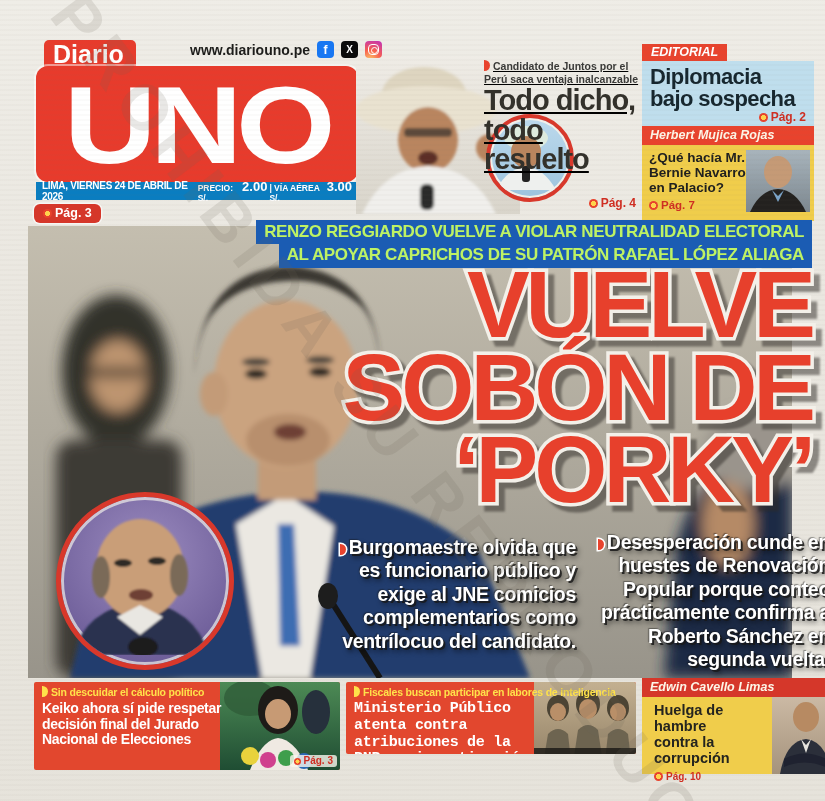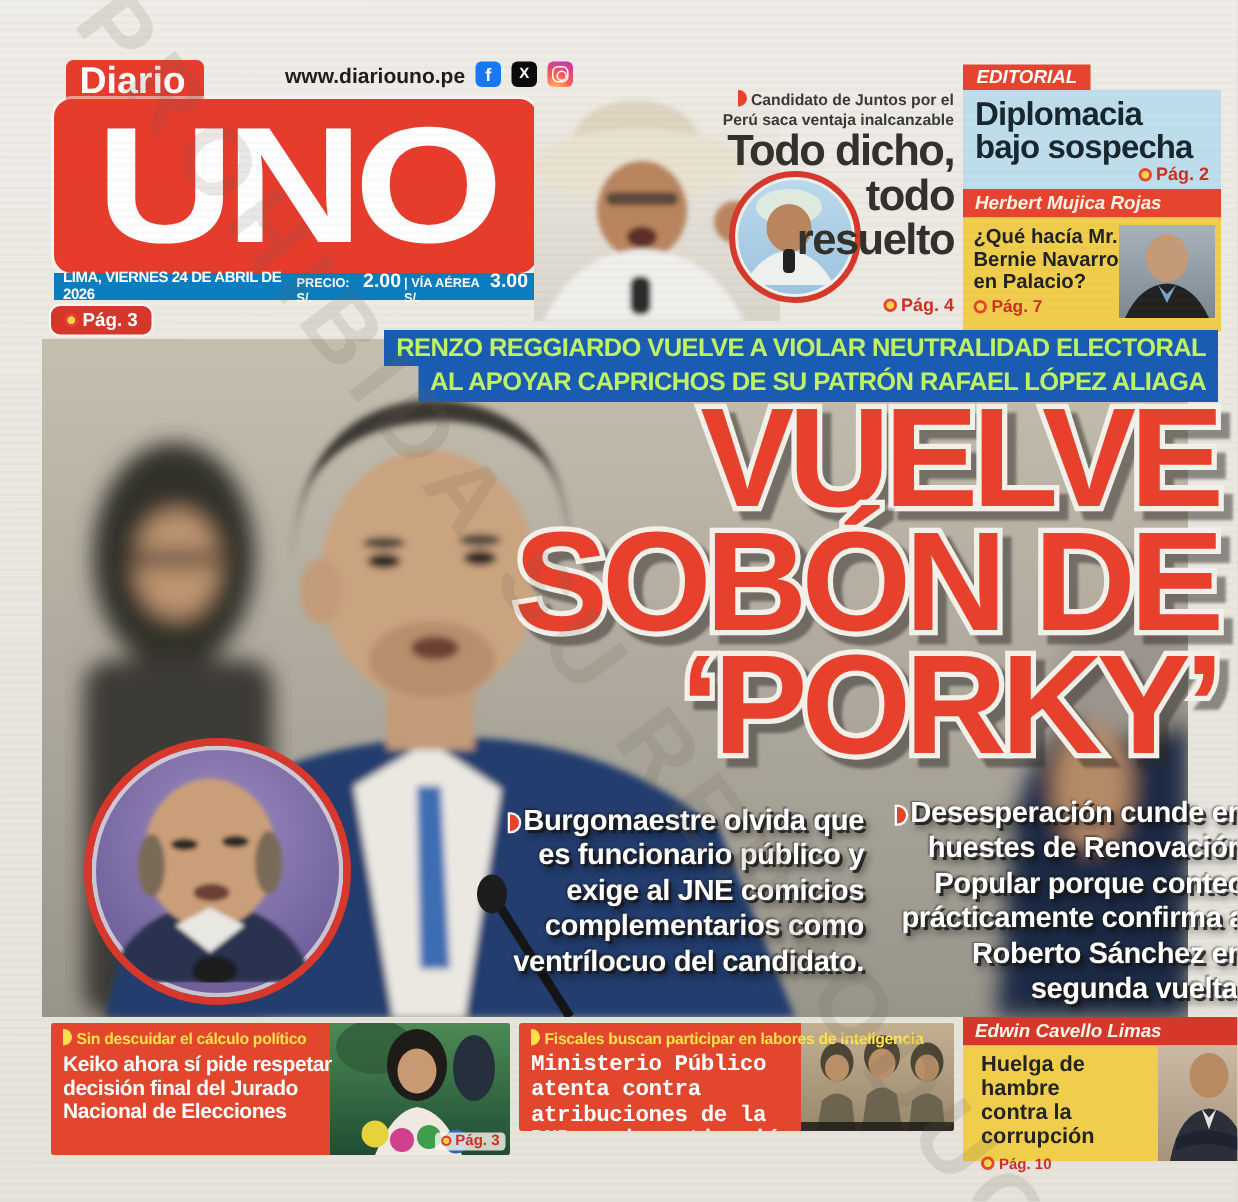--- a/index.html
+++ b/index.html
@@ -44,21 +44,21 @@
         background:#e8432d;margin-right:3px;vertical-align:-1px;}
   .half-disc.on-photo{box-shadow:0 0 0 1.5px #fff;}
   .half-disc.yellow{background:#ffe24a;}
   .pr-dot{display:inline-block;width:9px;height:9px;border-radius:50%;margin-right:3px;vertical-align:-1px;
         background:radial-gradient(circle,#ffd34d 0 38%,#e8432d 44% 100%);}
   .pageref{color:#cf2e22;font-weight:bold;font-size:12px;}
 
   
   .tf-photo{position:absolute;left:356px;top:56px;width:164px;height:158px;overflow:hidden;
         background:linear-gradient(#efece6,#d9d5cb);}
-  .tf-text{position:absolute;left:468px;top:60px;width:168px;text-align:right;z-index:6;}
+  .tf-text{position:absolute;left:484px;top:60px;width:168px;text-align:left;z-index:6;text-decoration:underline;}
   .tf-kicker{font-size:10.5px;font-weight:bold;color:#3a3a38;line-height:1.2;}
   .tf-headline span{display:block;font-size:29px;font-weight:bold;color:#33312b;
         line-height:.95;letter-spacing:-1px;margin-top:2px;}
   .tf-circle{position:absolute;left:486px;top:114px;width:80px;height:80px;border-radius:50%;
         border:4px solid #d8382b;box-shadow:inset 0 0 0 2px #f2efe8;overflow:hidden;
         background:linear-gradient(#bcd9ec,#9cc3de);z-index:5;}
   .tf-pageref{position:absolute;left:468px;top:196px;width:168px;text-align:right;z-index:6;}
 
   
   .editorial{position:absolute;left:642px;top:42px;width:172px;}

